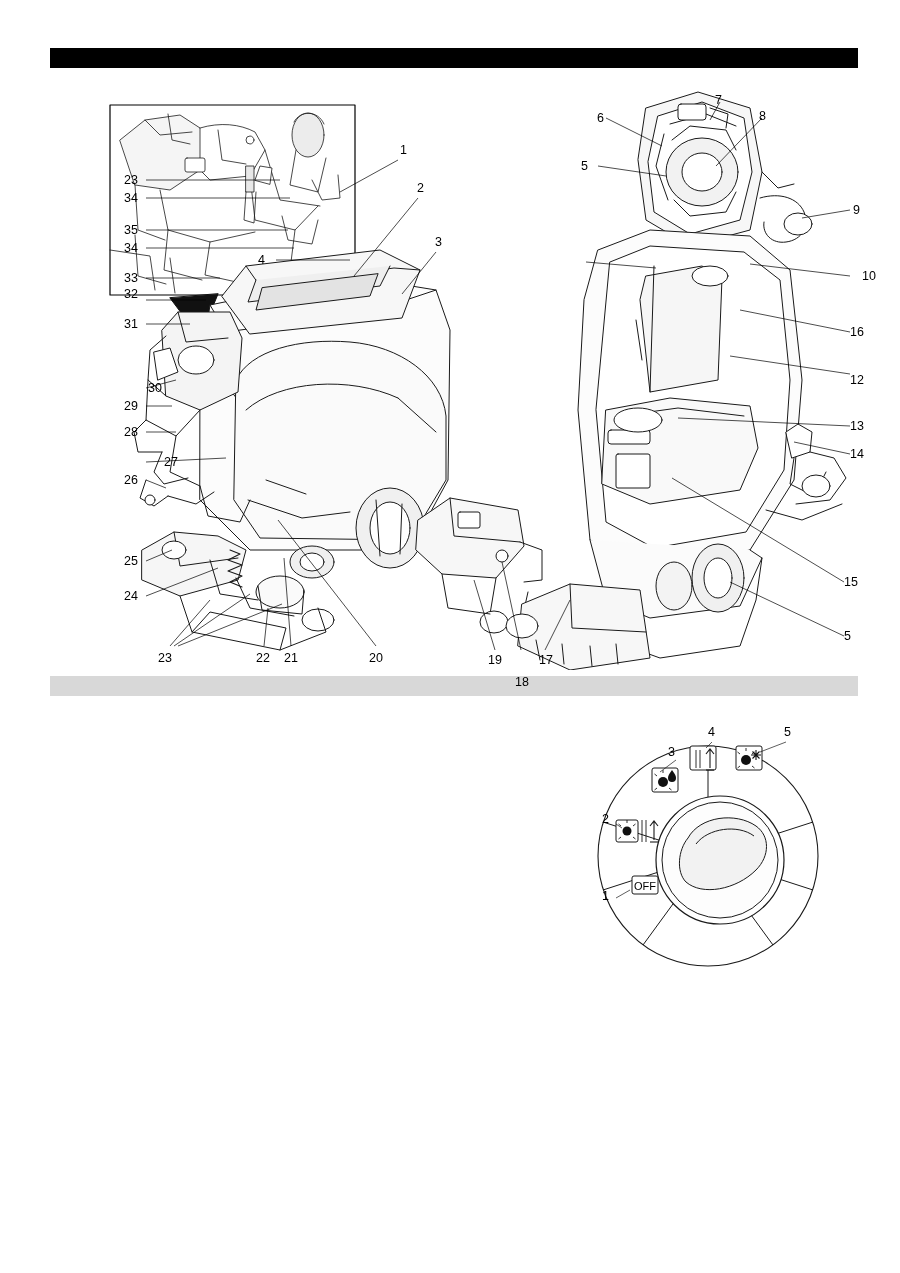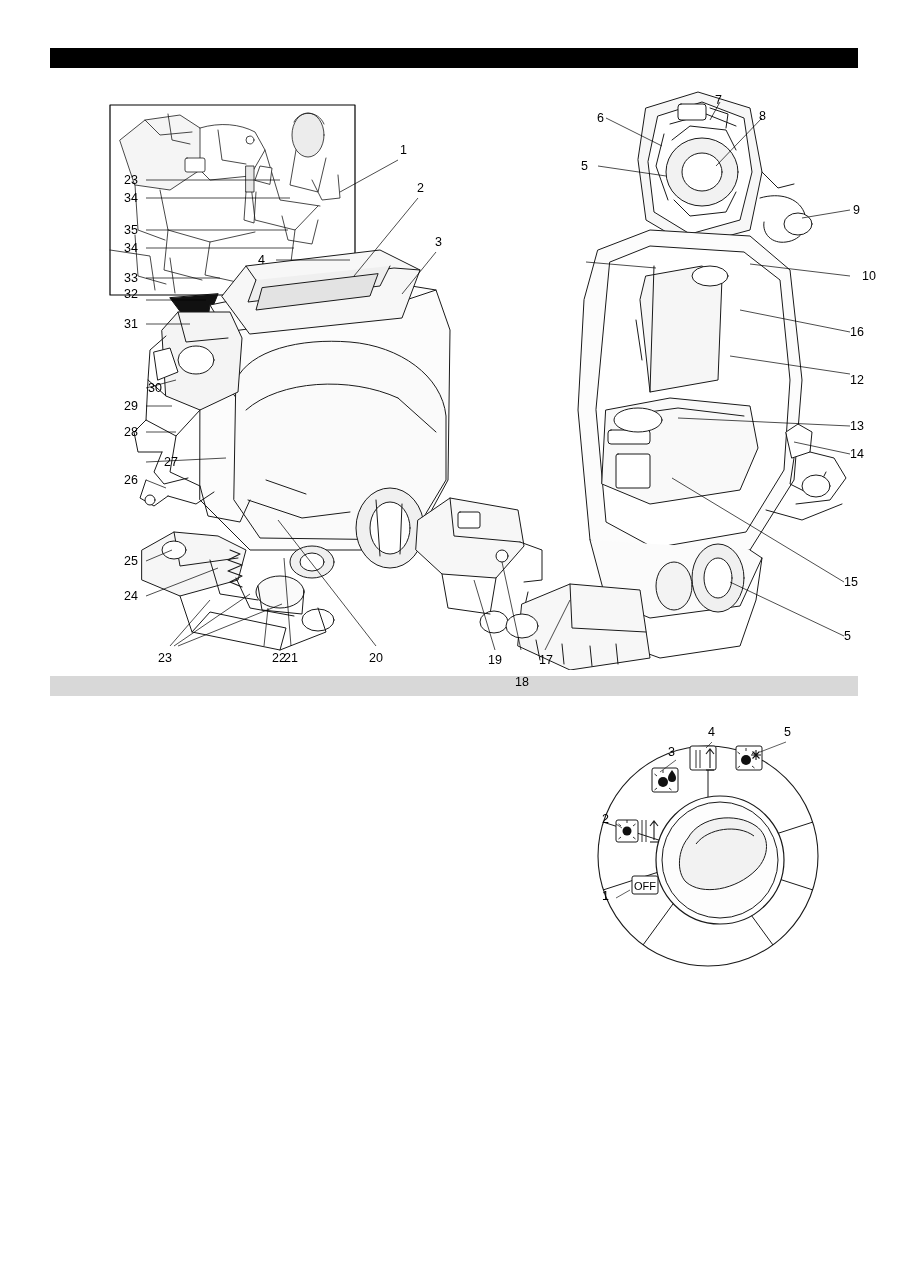--- a/index.html
+++ b/index.html
@@ -284,21 +284,21 @@
     <div class="callout" style="left:800px; top:288px;margin-top:6px;">12</div>
     <div class="callout" style="left:800px; top:340px;">13</div>
     <div class="callout" style="left:800px; top:368px;">14</div>
     <div class="callout" style="left:794px; top:496px;">15</div>
     <div class="callout" style="left:794px; top:550px;">5</div>
     <div class="callout" style="left:489px; top:574px;">17</div>
     <div class="callout" style="left:465px; top:596px;text-align:center;">18</div>
     <div class="callout" style="left:438px; top:574px;">19</div>
     <div class="callout" style="left:319px; top:572px;">20</div>
     <div class="callout" style="left:234px; top:572px;">21</div>
-    <div class="callout" style="left:206px; top:572px;margin-left:16px;">22</div>
+    <div class="callout" style="left:206px; top:572px;">22</div>
     <div class="callout" style="left:108px; top:572px;">23</div>
     <div class="callout" style="left:74px;  top:510px;">24</div>
     <div class="callout" style="left:74px;  top:475px;">25</div>
     <div class="callout" style="left:74px;  top:394px;">26</div>
     <div class="callout" style="left:74px;  top:376px;margin-left:40px;">27</div>
     <div class="callout" style="left:74px;  top:346px;">28</div>
     <div class="callout" style="left:74px;  top:320px;">29</div>
     <div class="callout" style="left:74px;  top:302px;margin-left:24px;">30</div>
     <div class="callout" style="left:74px;  top:238px;">31</div>
     <div class="callout" style="left:74px;  top:208px;">32</div>

